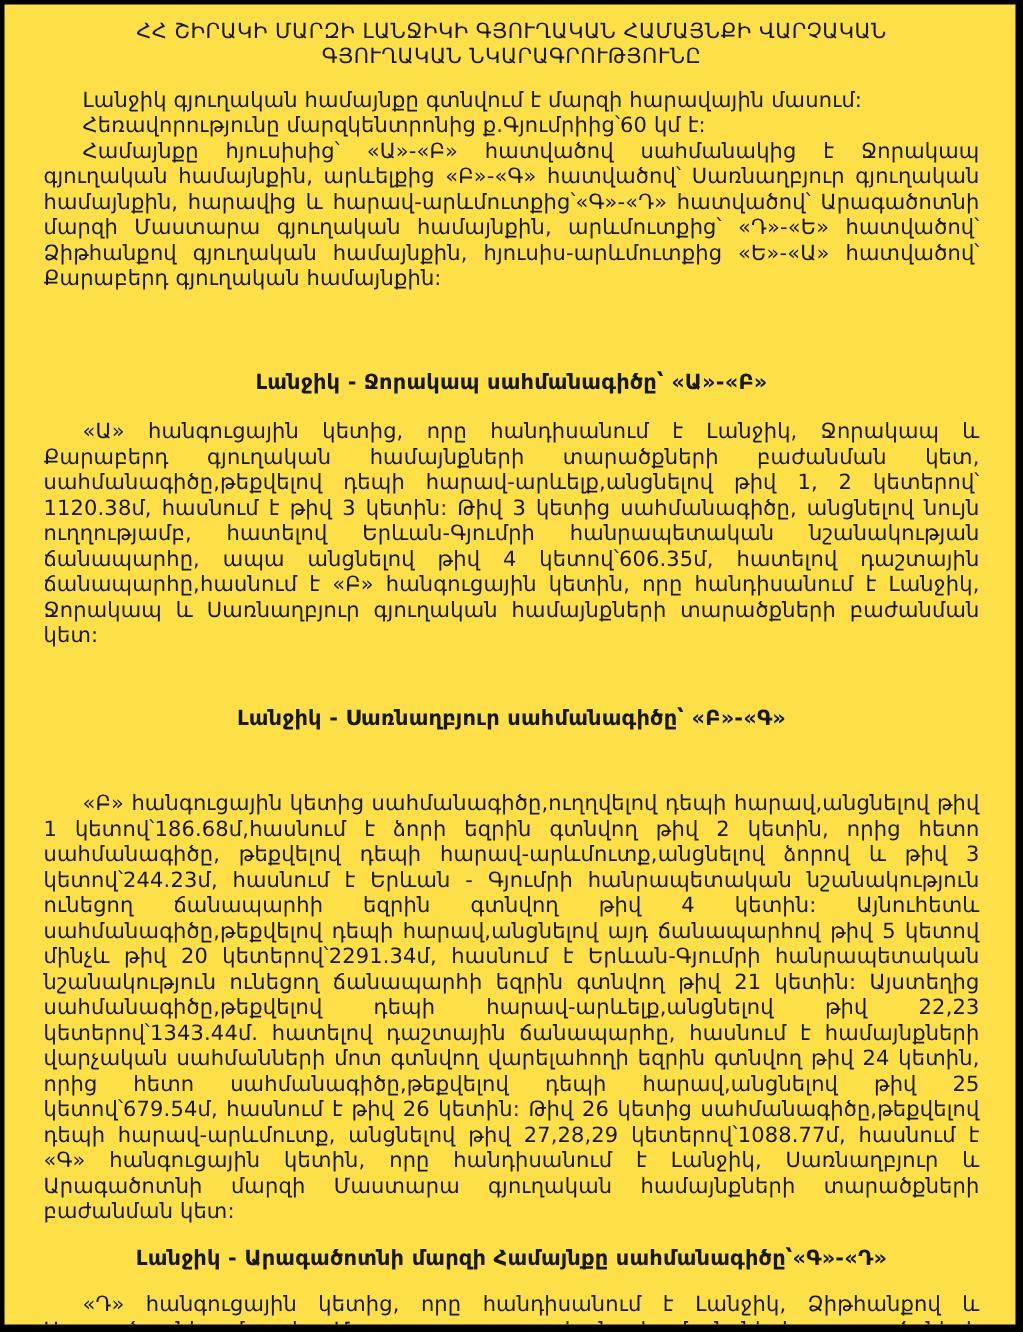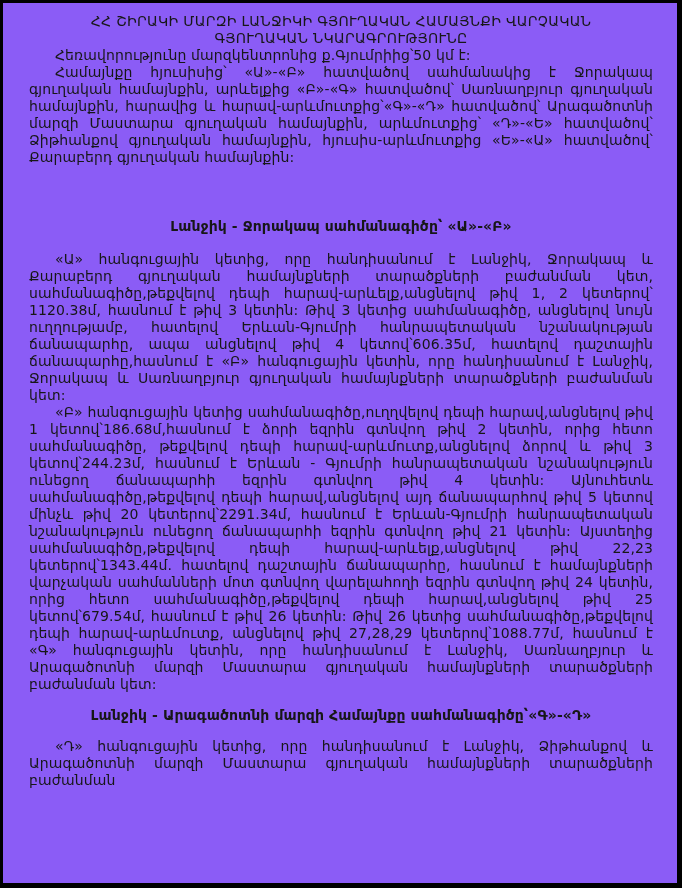--- a/index.html
+++ b/index.html
@@ -4,21 +4,21 @@
 <style>
   html, body {
     margin: 0;
     padding: 0;
     background: #e9e9e9;
   }
   .page {
     width: 682px;
     height: 888px;
     box-sizing: border-box;
-    background: #8b5cf6;
+    background: #fde047;
     border-style: solid;
     border-color: #000;
     border-width: 3px 5px 5px 3px;
     padding: 6px 24px 0 26px;
     overflow: hidden;
     font-family: "DejaVu Sans", sans-serif;
     color: #171717;
     font-size: 14px;
     line-height: 17px;
     letter-spacing: 0.1px;
@@ -50,29 +50,31 @@
 </head>
 <body>
 
 <div class="page">
 
   <div class="title">
     <div>ՀՀ ՇԻՐԱԿԻ ՄԱՐԶԻ ԼԱՆՋԻԿԻ ԳՅՈՒՂԱԿԱՆ ՀԱՄԱՅՆՔԻ ՎԱՐՉԱԿԱՆ</div>
     <div>ԳՅՈՒՂԱԿԱՆ ՆԿԱՐԱԳՐՈՒԹՅՈՒՆԸ</div>
   </div>
 
-  <p>Հեռավորությունը մարզկենտրոնից ք.Գյումրիից՝50 կմ է:</p>
+  <p class="p-first">Լանջիկ գյուղական համայնքը գտնվում է մարզի հարավային մասում:</p>
+  <p>Հեռավորությունը մարզկենտրոնից ք.Գյումրիից՝60 կմ է:</p>
   <p>Համայնքը հյուսիսից՝ «Ա»-«Բ» հատվածով սահմանակից է Ջորակապ գյուղական համայնքին, արևելքից «Բ»-«Գ» հատվածով՝ Սառնաղբյուր գյուղական համայնքին, հարավից և հարավ-արևմուտքից՝«Գ»-«Դ» հատվածով՝ Արագածոտնի մարզի Մաստարա գյուղական համայնքին, արևմուտքից՝ «Դ»-«Ե» հատվածով՝ Ձիթհանքով գյուղական համայնքին, հյուսիս-արևմուտքից «Ե»-«Ա» հատվածով՝ Քարաբերդ գյուղական համայնքին:</p>
 
   <div class="section">
     <div class="heading h1">Լանջիկ - Ջորակապ սահմանագիծը՝ «Ա»-«Բ»</div>
     <p>«Ա» հանգուցային կետից, որը հանդիսանում է Լանջիկ, Ջորակապ և Քարաբերդ գյուղական համայնքների տարածքների բաժանման կետ, սահմանագիծը,թեքվելով դեպի հարավ-արևելք,անցնելով թիվ 1, 2 կետերով՝ 1120.38մ, հասնում է թիվ 3 կետին: Թիվ 3 կետից սահմանագիծը, անցնելով նույն ուղղությամբ, հատելով Երևան-Գյումրի հանրապետական նշանակության ճանապարհը, ապա անցնելով թիվ 4 կետով՝606.35մ, հատելով դաշտային ճանապարհը,հասնում է «Բ» հանգուցային կետին, որը հանդիսանում է Լանջիկ, Ջորակապ և Սառնաղբյուր գյուղական համայնքների տարածքների բաժանման կետ:</p>
   </div>
 
   <div class="section">
+    <div class="heading h2">Լանջիկ - Սառնաղբյուր սահմանագիծը՝ «Բ»-«Գ»</div>
     <p>«Բ» հանգուցային կետից  սահմանագիծը,ուղղվելով դեպի հարավ,անցնելով թիվ 1 կետով՝186.68մ,հասնում է ձորի եզրին գտնվող թիվ 2 կետին, որից հետո սահմանագիծը, թեքվելով դեպի հարավ-արևմուտք,անցնելով ձորով և թիվ 3 կետով՝244.23մ, հասնում է Երևան - Գյումրի հանրապետական նշանակություն ունեցող ճանապարհի եզրին գտնվող թիվ 4 կետին: Այնուհետև սահմանագիծը,թեքվելով դեպի հարավ,անցնելով այդ ճանապարհով թիվ 5 կետով մինչև թիվ 20 կետերով՝2291.34մ, հասնում է Երևան-Գյումրի հանրապետական նշանակություն ունեցող ճանապարհի եզրին գտնվող թիվ 21 կետին: Այստեղից սահմանագիծը,թեքվելով դեպի հարավ-արևելք,անցնելով թիվ 22,23 կետերով՝1343.44մ. հատելով դաշտային ճանապարհը, հասնում է համայնքների վարչական սահմանների մոտ գտնվող  վարելահողի եզրին գտնվող թիվ 24 կետին, որից հետո սահմանագիծը,թեքվելով դեպի հարավ,անցնելով թիվ 25 կետով՝679.54մ, հասնում է թիվ 26 կետին: Թիվ 26 կետից սահմանագիծը,թեքվելով դեպի հարավ-արևմուտք, անցնելով թիվ 27,28,29 կետերով՝1088.77մ, հասնում է «Գ» հանգուցային կետին, որը հանդիսանում է Լանջիկ, Սառնաղբյուր և Արագածոտնի մարզի Մաստարա գյուղական համայնքների տարածքների բաժանման կետ:</p>
   </div>
 
   <div class="section">
     <div class="heading h3">Լանջիկ - Արագածոտնի մարզի Համայնքը  սահմանագիծը՝«Գ»-«Դ»</div>
     <p>«Դ» հանգուցային կետից, որը հանդիսանում է Լանջիկ, Ձիթհանքով և Արագածոտնի մարզի Մաստարա գյուղական համայնքների տարածքների բաժանման</p>
   </div>
 
 </div>
 

